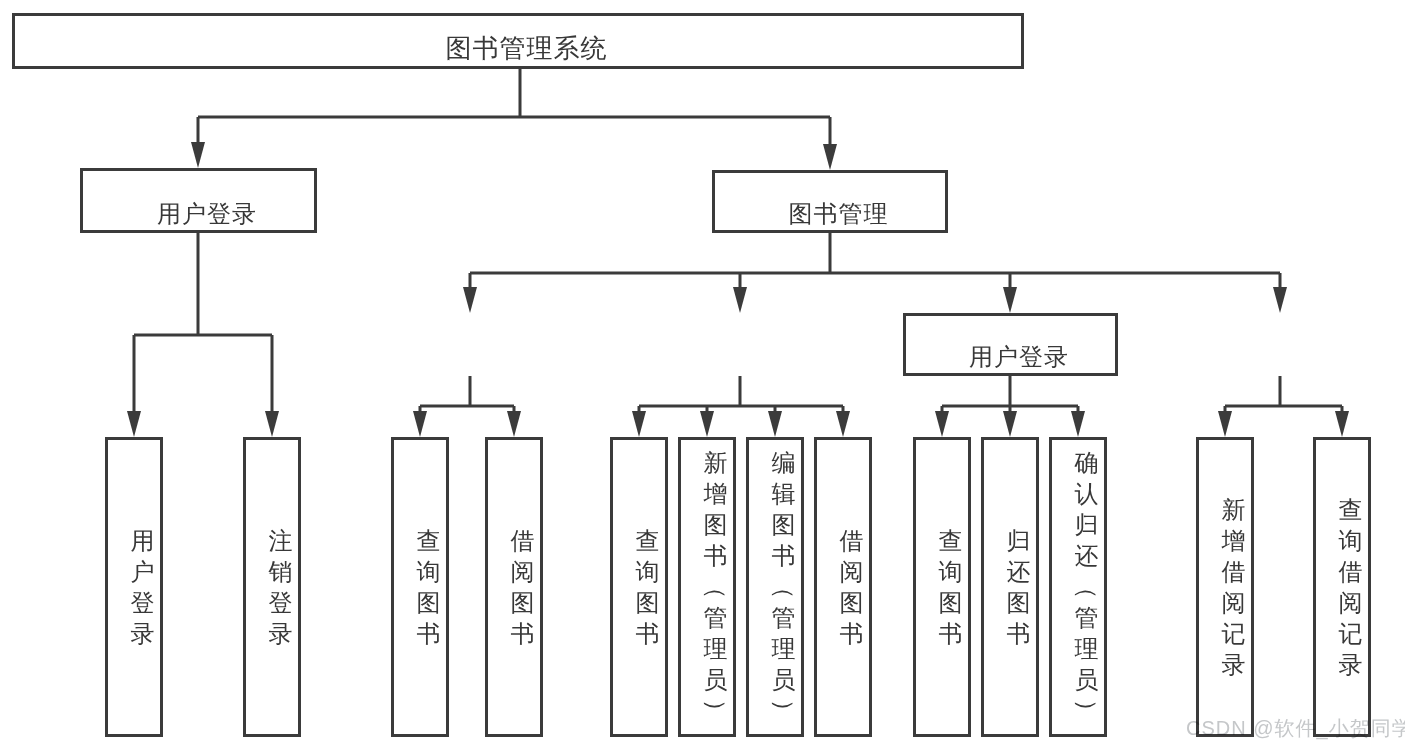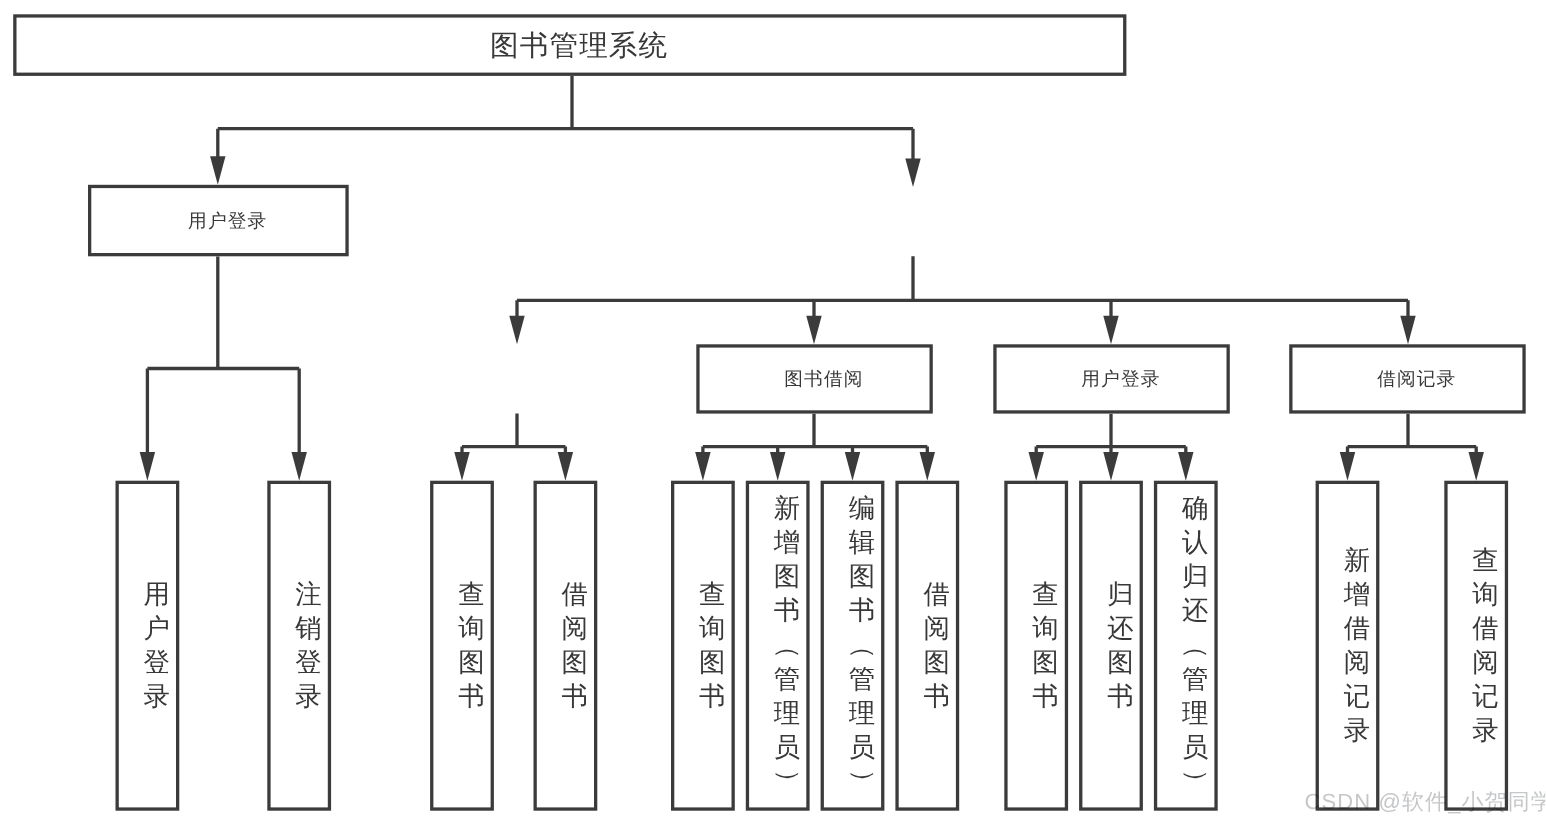--- a/index.html
+++ b/index.html
@@ -9,27 +9,27 @@
     background:#ffffff;
     font-family:"Liberation Sans","DejaVu Sans",sans-serif;
     overflow:hidden;
   }
   #connectors{position:absolute;left:0;top:0;z-index:1;}
   .node{
     position:absolute;
     background:#ffffff;
     border:3px solid #3b3b3b;
     box-sizing:border-box;
-    display:flex;align-items:center;justify-content:center;
+    display:flex;align-items:flex-end;justify-content:center;
     color:#383838;
     z-index:2;
     padding-left:17px;
   }
   .hlabel{
-    font-size:17px;
+    font-size:24px;
     letter-spacing:1px;
     white-space:nowrap;
   }
   .root-label{font-size:26px;}
   .vtext{
     display:flex;flex-direction:column;
     align-items:center;justify-content:center;
     gap:7px;width:100%;height:100%;
   }
   .vtext .ch{font-size:24px;line-height:1;}
@@ -90,29 +90,26 @@
     </g>
   </svg>
 
   <div class="node" style="left:12px;top:13px;width:1012px;height:56px">
     <span class="hlabel root-label">图书管理系统</span>
   </div>
 
   <div class="node" style="left:80px;top:168px;width:237px;height:65px">
     <span class="hlabel">用户登录</span>
   </div>
-
-  <div class="node" style="left:633px;top:313px;width:215px;height:63px">
-    <span class="hlabel">图书借阅</span>
-  </div>
+  <div class="node" style="left:712px;top:170px;width:236px;height:63px">
+    <span class="hlabel">图书管理</span>
+  </div>
+
   <div class="node" style="left:903px;top:313px;width:215px;height:63px">
     <span class="hlabel">用户登录</span>
-  </div>
-  <div class="node" style="left:1172px;top:313px;width:215px;height:63px">
-    <span class="hlabel">借阅记录</span>
   </div>
 
   <div class="node" style="left:105px;top:437px;width:58px;height:300px">
     <span class="vtext">
         <span class="ch">用</span>
         <span class="ch">户</span>
         <span class="ch">登</span>
         <span class="ch">录</span>
       </span>
   </div>

